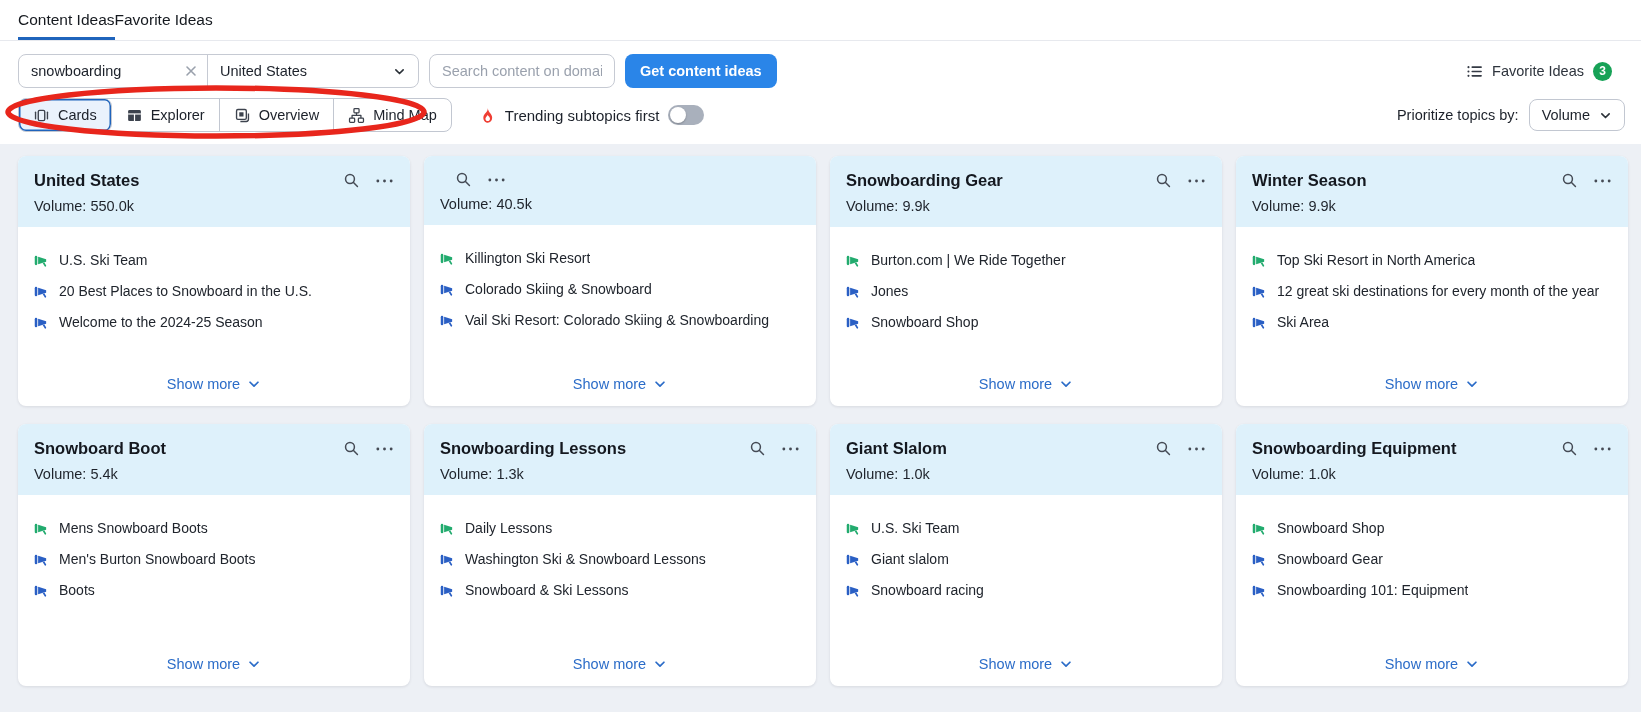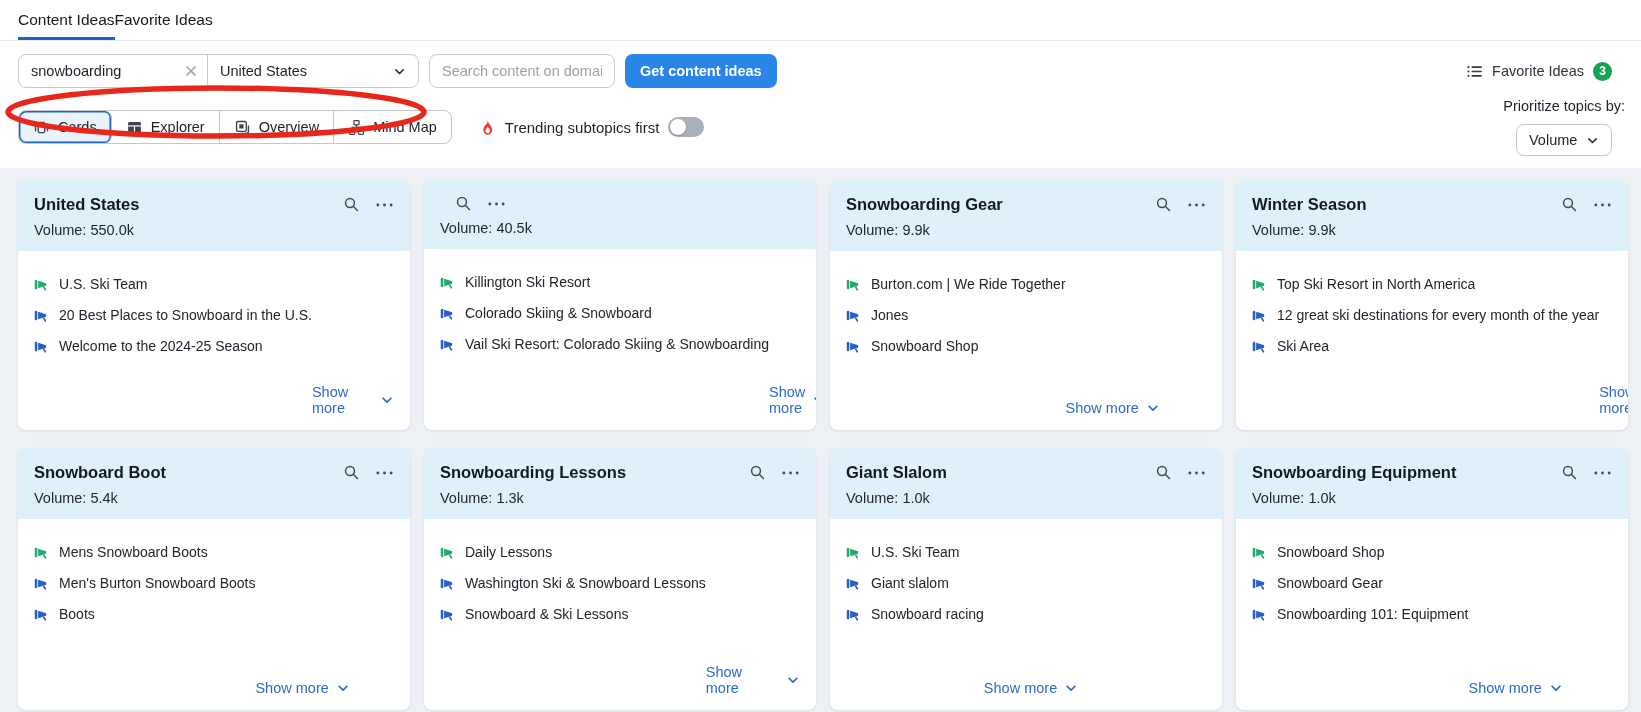--- a/index.html
+++ b/index.html
@@ -42,38 +42,38 @@
   .seg-icon{display:flex;color:#3d434e;}
   .seg-label{white-space:nowrap;}
 
   .trending{display:flex;align-items:center;gap:9px;margin-left:27px;}
   .flame{display:flex;}
   .trending-label{font-size:15px;color:#1c212a;}
   .toggle{width:36px;height:20px;border-radius:10px;background:#a9b0bc;position:relative;cursor:pointer;flex:none;}
   .toggle .knob{position:absolute;left:2px;top:2px;width:16px;height:16px;border-radius:50%;background:#fff;
                 box-shadow:0 1px 2px rgba(0,0,0,.25);}
 
-  .prioritize{display:flex;align-items:center;gap:10px;flex-direction:column;}
+  .prioritize{display:flex;align-items:center;gap:10px;}
   .prioritize-label{font-size:14.5px;color:#1c212a;}
   .volume-select{display:flex;align-items:center;gap:9px;height:32px;border:1px solid #c2c7d1;border-radius:8px;
                  padding:0 12px;font-size:14.5px;cursor:pointer;background:#fff;box-sizing:border-box;}
 
   .annotation{position:absolute;left:3px;top:44px;pointer-events:none;z-index:5;}
 
   
   .cards-area{background:var(--page-bg,#edf0f5);height:572px;box-sizing:border-box;
               padding:12px 13px 0 18px;display:grid;grid-template-columns:repeat(4,1fr);
               grid-template-rows:250px 262px;gap:18px 14px;}
   .card{background:#fff;border-radius:8px;box-shadow:0 1px 3px rgba(16,24,40,.10);display:flex;flex-direction:column;overflow:hidden;}
   .card-header{background:var(--card-header-bg,#def1fb);padding:15px 16px 13px;}
   .card-title-row{display:flex;align-items:center;}
   .card-title{font-size:16.5px;font-weight:700;color:#14181f;flex:1;white-space:nowrap;overflow:hidden;text-overflow:ellipsis;}
   .icon-btn{display:flex;align-items:center;color:#454b55;cursor:pointer;margin-left:15px;flex:none;}
   .card-volume{margin-top:8px;font-size:14.5px;color:#1e232b;}
-  .card-body{flex:1;display:flex;flex-direction:row;padding:25px 16px 14px;min-height:0;}
+  .card-body{flex:1;display:flex;flex-direction:column;padding:25px 16px 14px;min-height:0;}
   .idea-row{display:flex;align-items:center;gap:10px;margin-bottom:15px;}
   .megaphone{display:flex;flex:none;}
   .megaphone.green{color:var(--megaphone-green,#22ab6e);}
   .megaphone.blue{color:var(--megaphone-blue,#2a5fc4);}
   .idea-text{font-size:14px;color:#20252d;cursor:pointer;white-space:nowrap;overflow:hidden;text-overflow:ellipsis;}
   .show-more{margin-top:auto;align-self:center;display:flex;align-items:center;gap:7px;
              color:var(--link-blue,#2b6cc8);font-size:14.5px;cursor:pointer;}
 </style>
 </head>
 <body>

